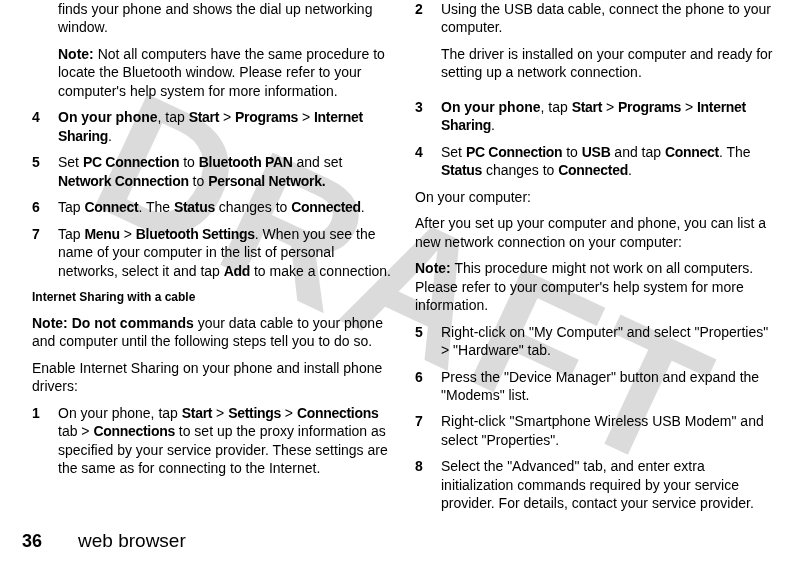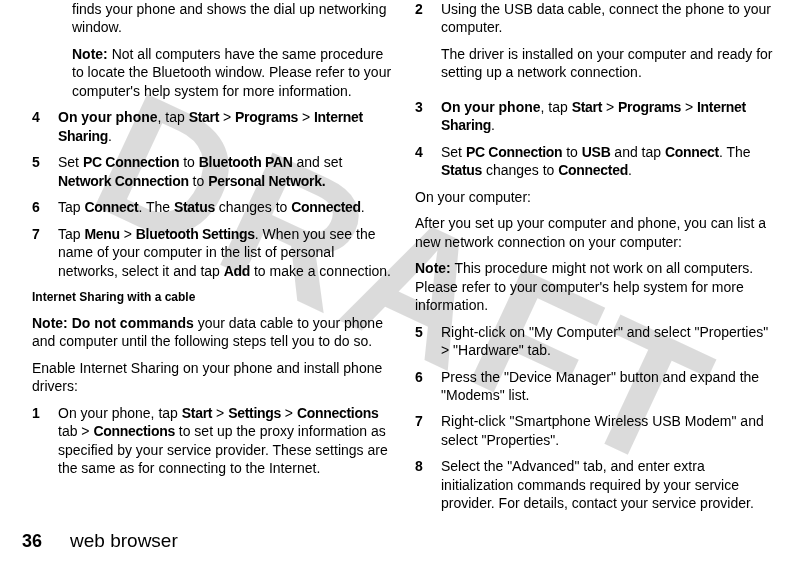--- a/index.html
+++ b/index.html
@@ -24,35 +24,35 @@
     padding: 0 22px 0 22px;
     height: 520px;
   }
   .col {
     width: 50%;
     padding: 0 10px;
     font-size: 14px;
     line-height: 1.32;
   }
   .col p, .col .step { margin-bottom: 8px; }
-  .indent { margin-left: 40px; }
+  .indent { margin-left: 26px; }
   .step { display: flex; }
   .step-num { font-weight: 700; width: 26px; flex-shrink: 0; }
   .step-body { flex: 1; }
   .b { font-weight: 700; }
   .cond { font-family: "Arial Narrow", Arial, sans-serif; font-stretch: condensed; font-weight: 700; letter-spacing: -0.3px; }
   .sub { font-weight: 700; font-size: 12px; margin: 10px 0 6px 0; }
   .subsub { font-weight: 400; margin: 8px 0 6px 0; }
   .footer {
     position: absolute;
     bottom: 12px;
     left: 22px;
     display: flex;
     align-items: baseline;
-    gap: 28px;
+    gap: 36px;
     z-index: 1;
   }
   .pagenum { font-weight: 700; font-size: 18px; }
   .pagetitle { font-size: 19px; }
 </style>
 </head>
 <body>
 
 <div class="watermark">DRAFT</div>
 

